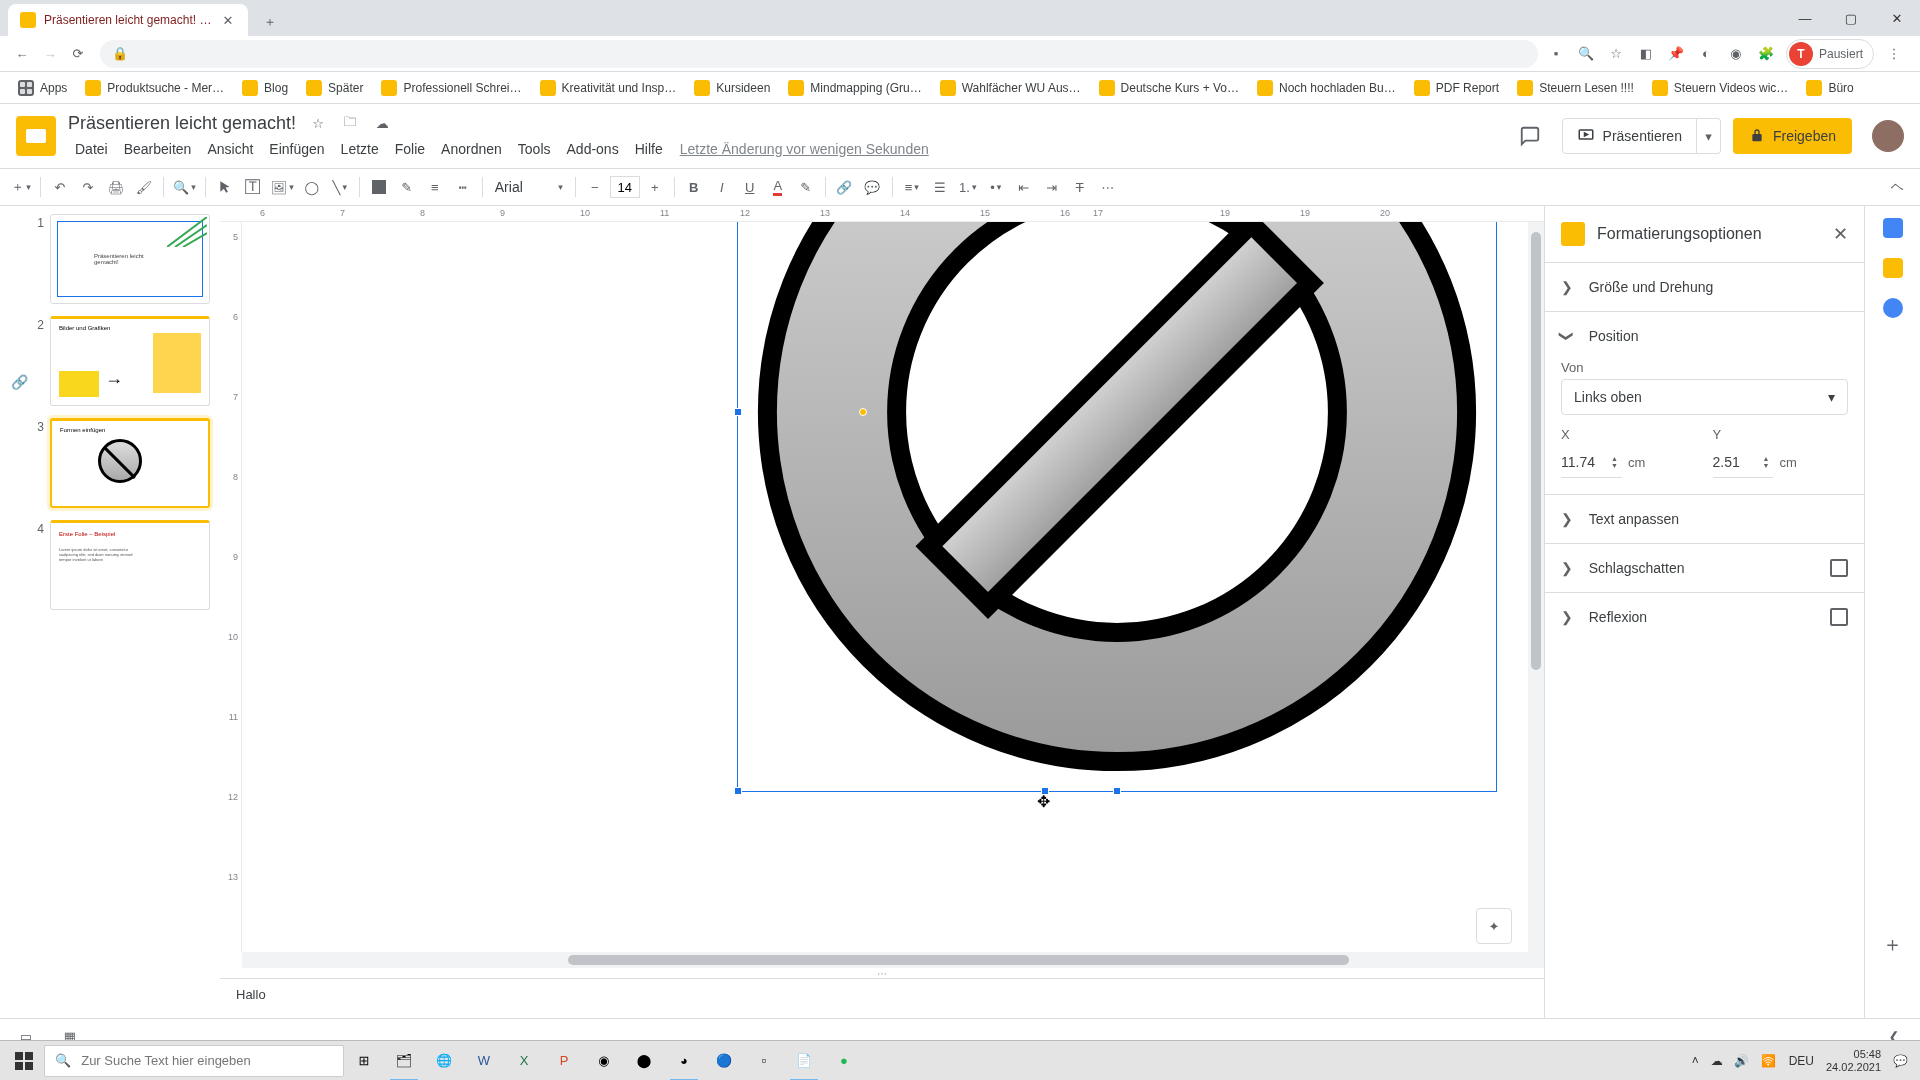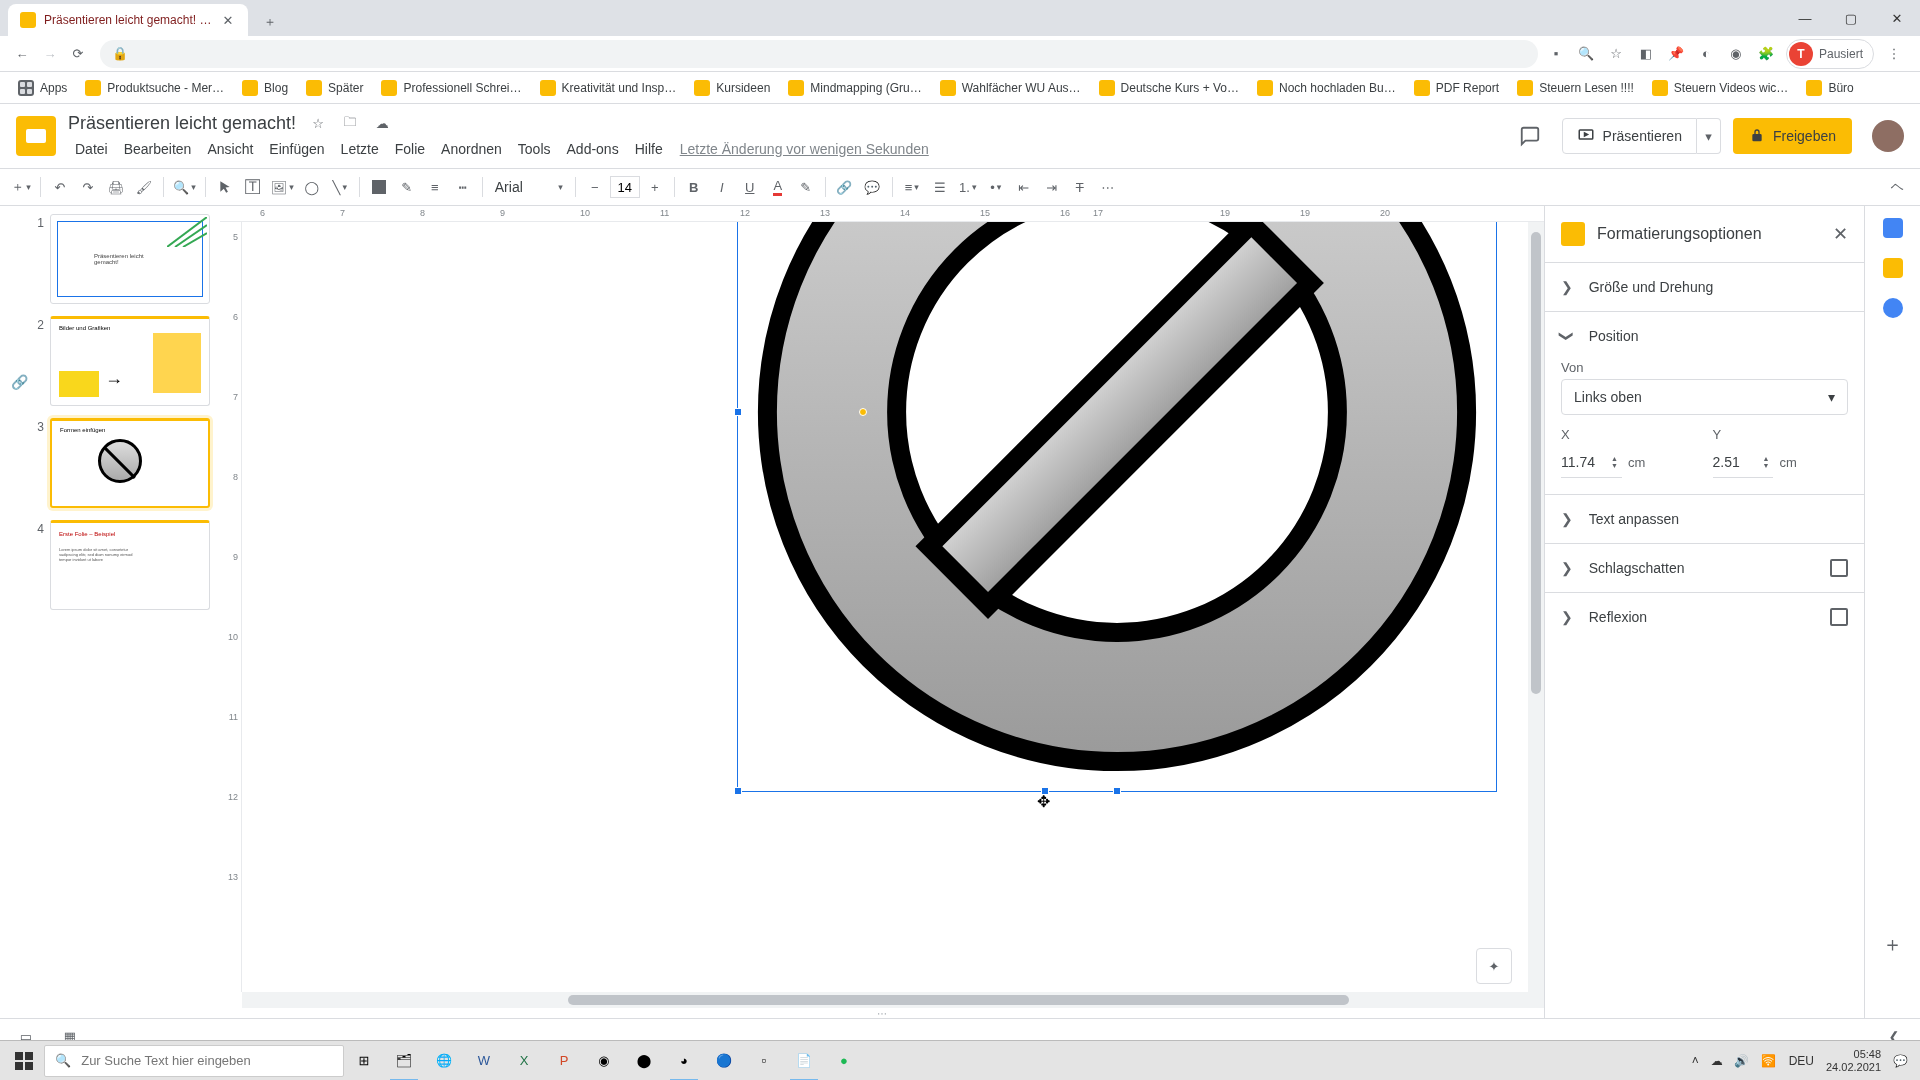--- a/index.html
+++ b/index.html
@@ -478,20 +478,21 @@
         <div class="explore-btn">✦</div>
       </div>
       <div class="scroll-v">
           <div class="sthumb"></div>
         </div>
     </div>
     <div class="scroll-h">
         <div class="sthumb"></div>
       </div>
     <div class="notes-handle">⋯</div>
+    <div class="notes-area"><span>Hallo</span></div>
   </div>
 
   <div class="format-panel">
     <div class="fp-head">
       <div class="fp-head-ic"></div>
       <div class="fp-head-title">Formatierungsoptionen</div>
       <div class="fp-close">✕</div>
     </div>
     <div class="fp-section">
       <div class="fp-sec-head">

